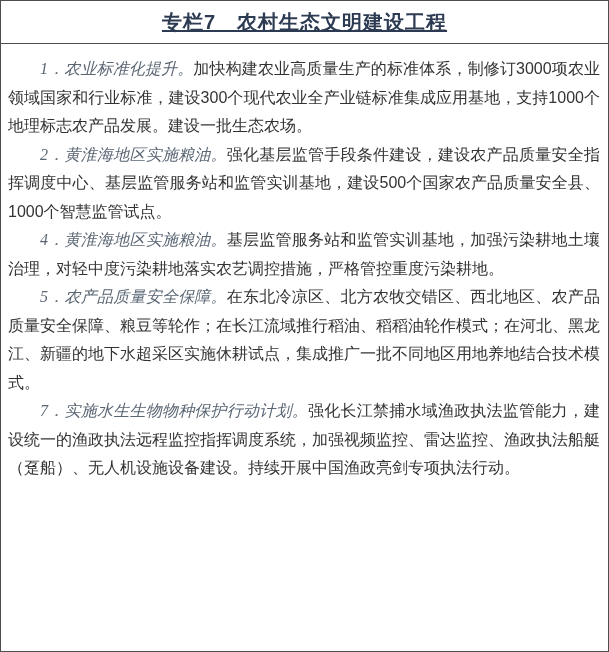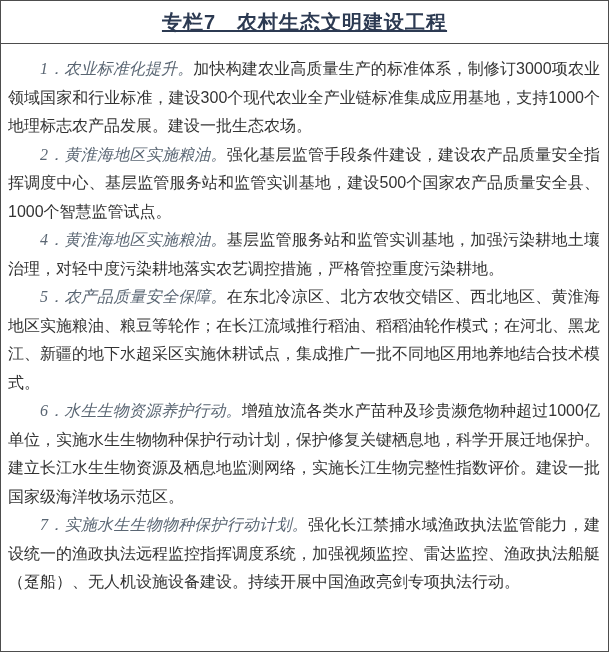--- a/index.html
+++ b/index.html
@@ -55,18 +55,17 @@
 <body>
 
 <div class="panel">
   <div class="panel-header">
     <span class="panel-title">专栏7　农村生态文明建设工程</span>
   </div>
   <div class="panel-body">
     <p class="para"><span class="lead">1．</span><span class="lead">农业标准化提升。</span><span>加快构建农业高质量生产的标准体系，制修订3000项农业领域国家和行业标准，建设300个现代农业全产业链标准集成应用基地，支持1000个地理标志农产品发展。建设一批生态农场。</span></p>
     <p class="para"><span class="lead">2．</span><span class="lead">黄淮海地区实施粮油。</span><span>强化基层监管手段条件建设，建设农产品质量安全指挥调度中心、基层监管服务站和监管实训基地，建设500个国家农产品质量安全县、1000个智慧监管试点。</span></p>
     <p class="para"><span class="lead">4．</span><span class="lead">黄淮海地区实施粮油。</span><span>基层监管服务站和监管实训基地，加强污染耕地土壤治理，对轻中度污染耕地落实农艺调控措施，严格管控重度污染耕地。</span></p>
-    <p class="para"><span class="lead">5．</span><span class="lead">农产品质量安全保障。</span><span>在东北冷凉区、北方农牧交错区、西北地区、黄淮海地区实施粮油、粮豆等轮作；在长江流域推行稻油、稻稻油轮作模式；在河北、黑龙江、新疆的地下水超采区实施休耕试点，集成推广一批不同地区用地养地结合技术模式。</span></p>
-    <p class="para"><span class="lead">6．</span><span class="lead">水生生物资源养护行动。</span><span>增殖放流各类水产苗种及珍贵濒危物种超过1000亿单位，实施水生生物物种保护行动计划，保护修复关键栖息地，科学开展迁地保护。建立长江水生生物资源及栖息地监测网络，实施长江生物完整性指数评价。建设一批国家级海洋牧场示范区。</span></p>
+    <p class="para"><span class="lead">5．</span><span class="lead">农产品质量安全保障。</span><span>在东北冷凉区、北方农牧交错区、西北地区、农产品质量安全保障、粮豆等轮作；在长江流域推行稻油、稻稻油轮作模式；在河北、黑龙江、新疆的地下水超采区实施休耕试点，集成推广一批不同地区用地养地结合技术模式。</span></p>
     <p class="para"><span class="lead">7．</span><span class="lead">实施水生生物物种保护行动计划。</span><span>强化长江禁捕水域渔政执法监管能力，建设统一的渔政执法远程监控指挥调度系统，加强视频监控、雷达监控、渔政执法船艇（趸船）、无人机设施设备建设。持续开展中国渔政亮剑专项执法行动。</span></p>
 
   </div>
 </div>
 
 </body></html>

